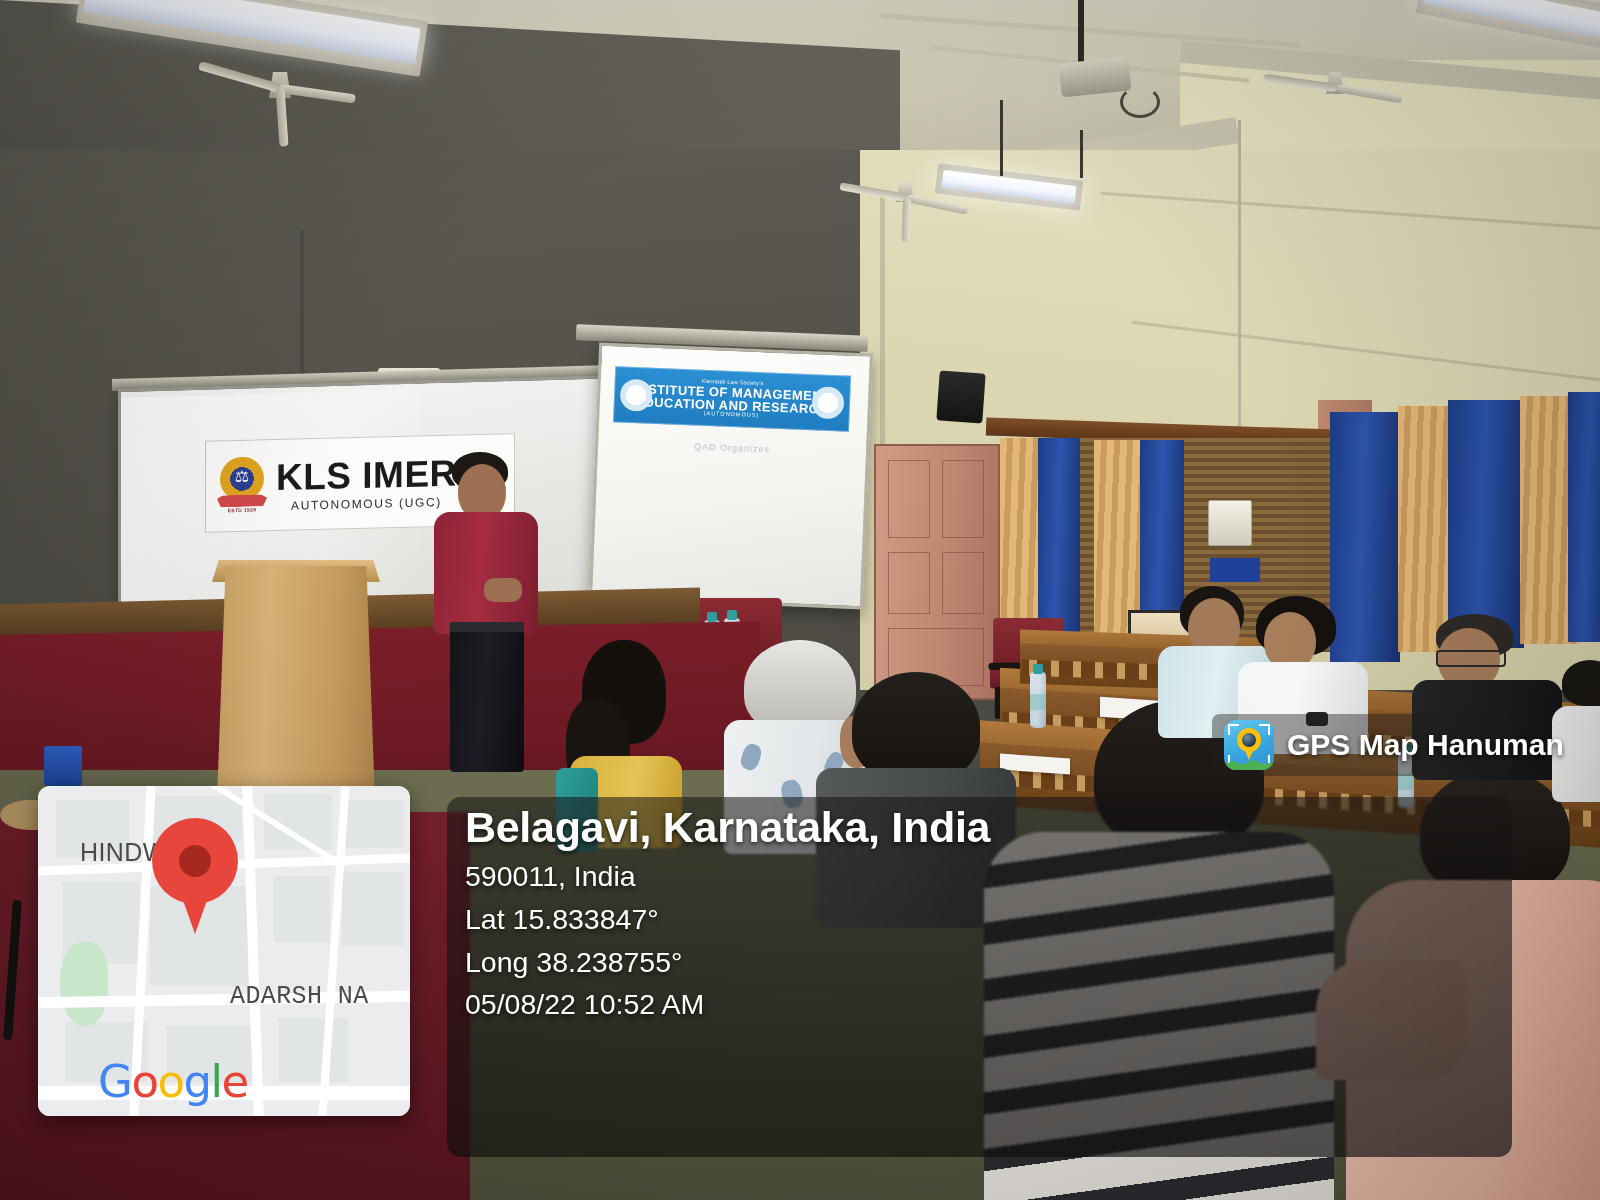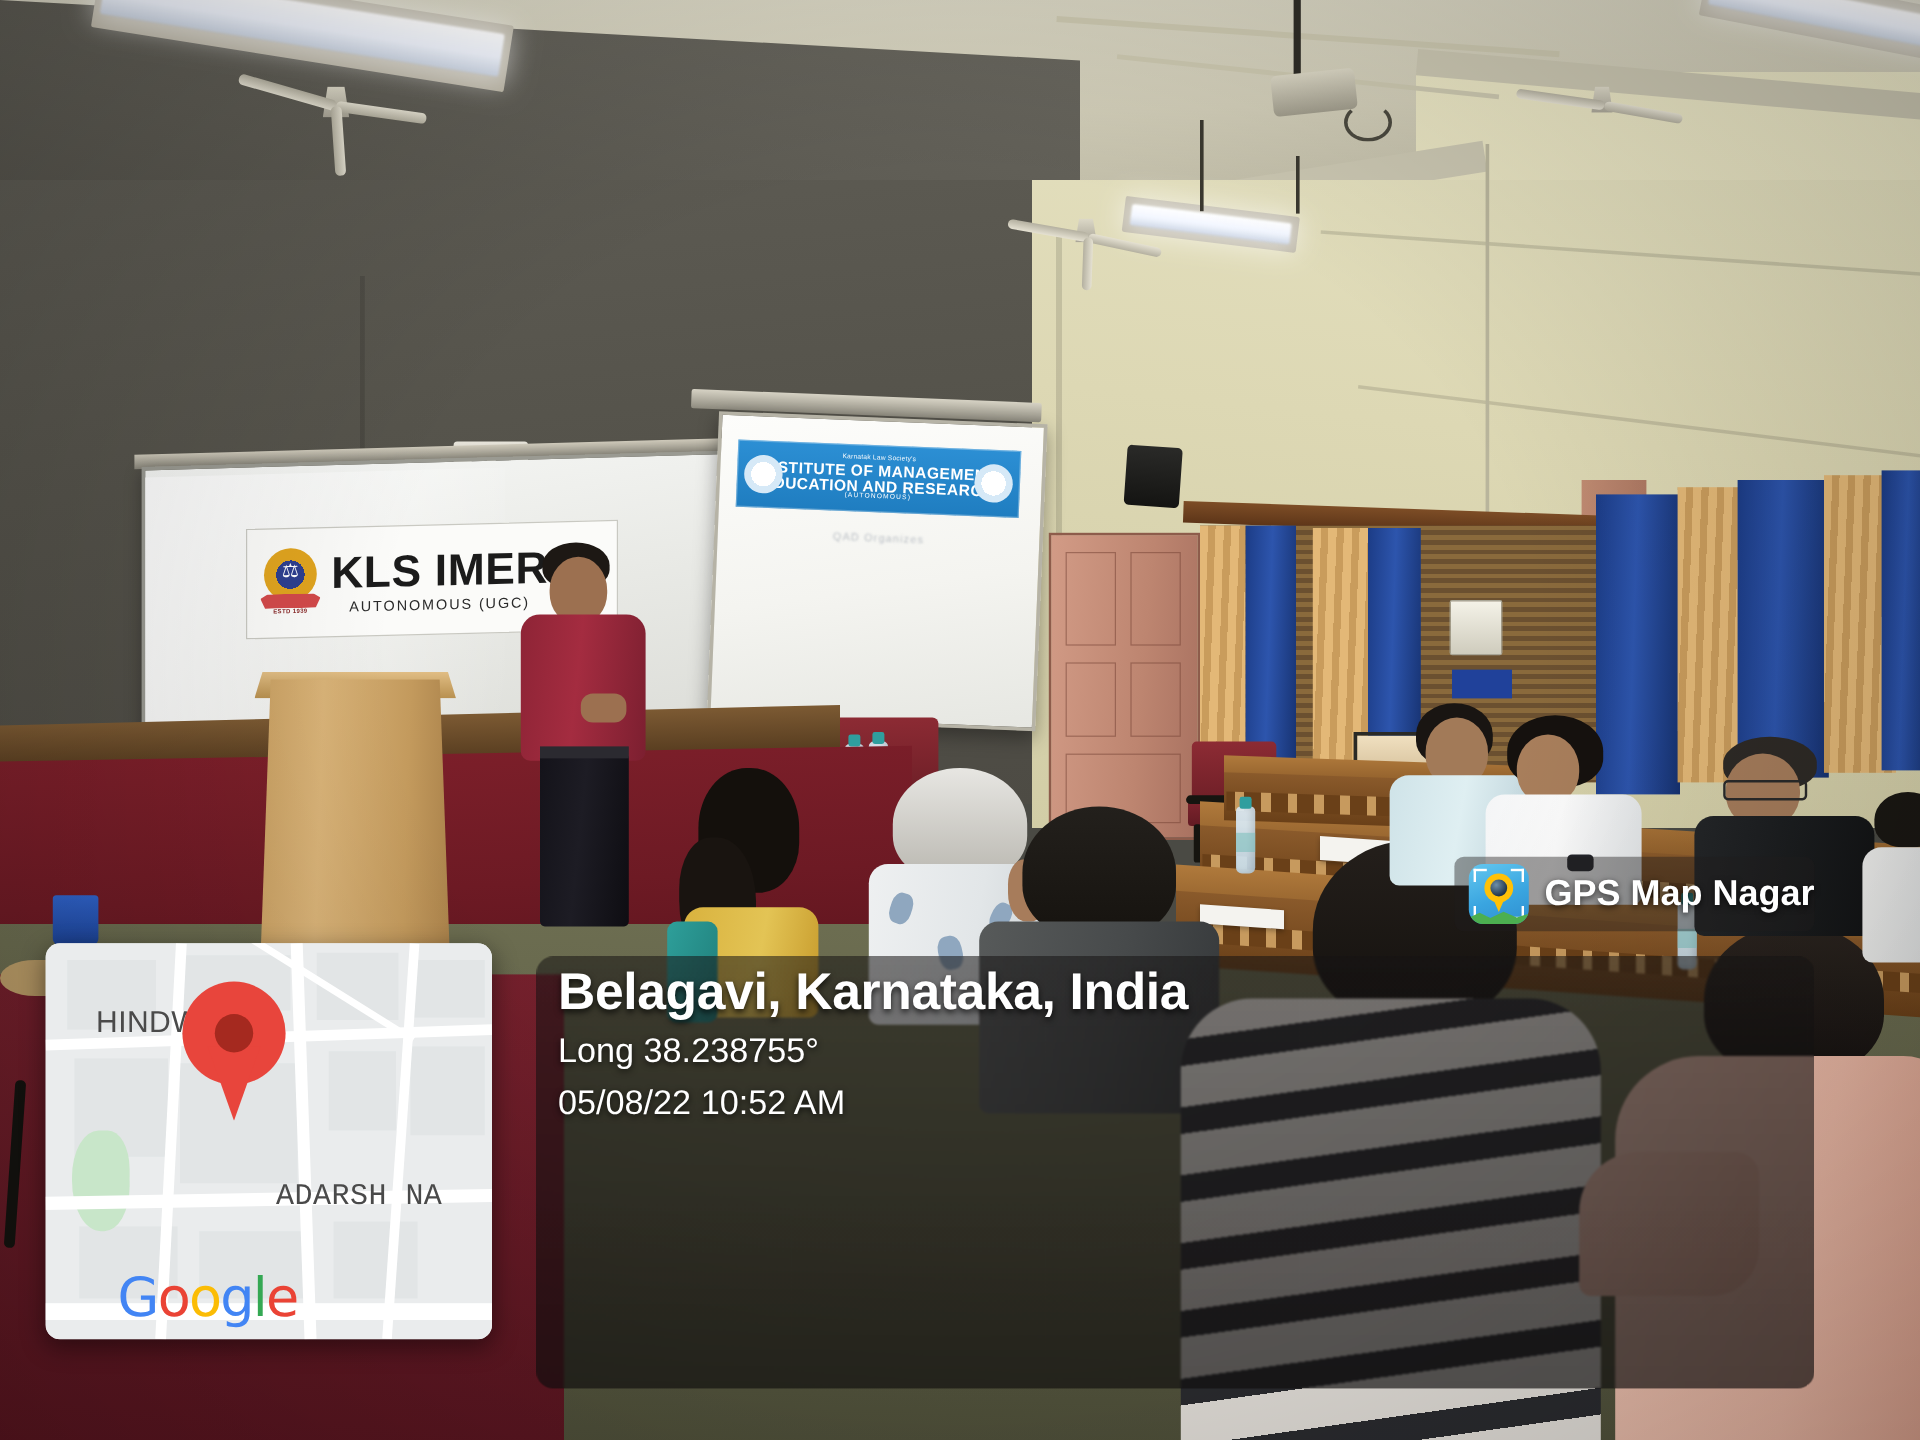--- a/index.html
+++ b/index.html
@@ -507,21 +507,21 @@
     <div class="wm-icon">
       <div class="wm-ic-br" style="left:4px;top:4px;border-right:none;border-bottom:none;"></div>
       <div class="wm-ic-br" style="right:4px;top:4px;border-left:none;border-bottom:none;"></div>
       <div class="wm-ic-br" style="left:4px;bottom:4px;border-right:none;border-top:none;"></div>
       <div class="wm-ic-br" style="right:4px;bottom:4px;border-left:none;border-top:none;"></div>
       <div class="wm-pin"></div>
         <div class="wm-pin2"></div>
         <div class="wm-lens"></div>
       <div class="wm-land"></div>
     </div>
-    <div class="wm-text">GPS Map Nagar</div>
+    <div class="wm-text">GPS Map Hanuman</div>
   </div>
 
   <div class="gps-panel"></div>
 
   <div class="map-card">
     <div class="map-bg"></div>
     <div class="block" style="left:18px;top:14px;width:74px;height:58px;"></div>
     <div class="block" style="left:112px;top:10px;width:92px;height:46px;"></div>
     <div class="block" style="left:226px;top:8px;width:68px;height:56px;"></div>
     <div class="block" style="left:306px;top:14px;width:60px;height:48px;"></div>
@@ -548,17 +548,19 @@
   </div>
 
   <div class="pin">
     <div class="pin-b"></div>
       <div class="pin-t"></div>
       <div class="pin-d"></div>
   </div>
 
   <div class="gps-lines">
     <div class="gps-title">Belagavi, Karnataka, India</div>
+    <div class="gps-addr">590011, India</div>
+    <div class="gps-row">Lat 15.833847°</div>
     <div class="gps-row">Long 38.238755°</div>
     <div class="gps-row">05/08/22 10:52 AM</div>
   </div>
 
 </div>
 
 </body></html>

